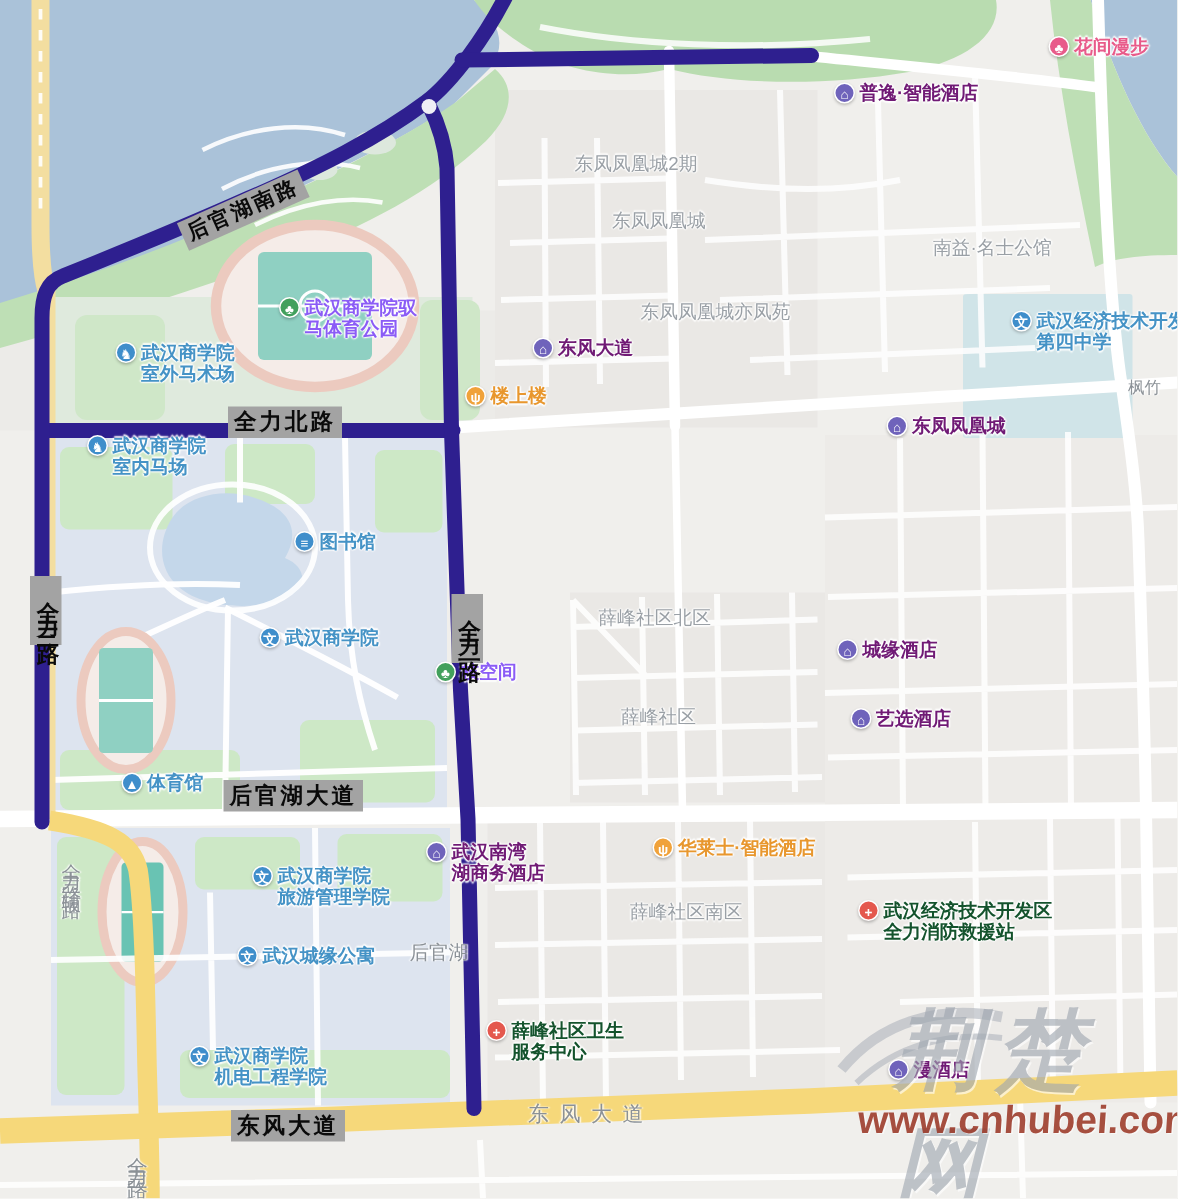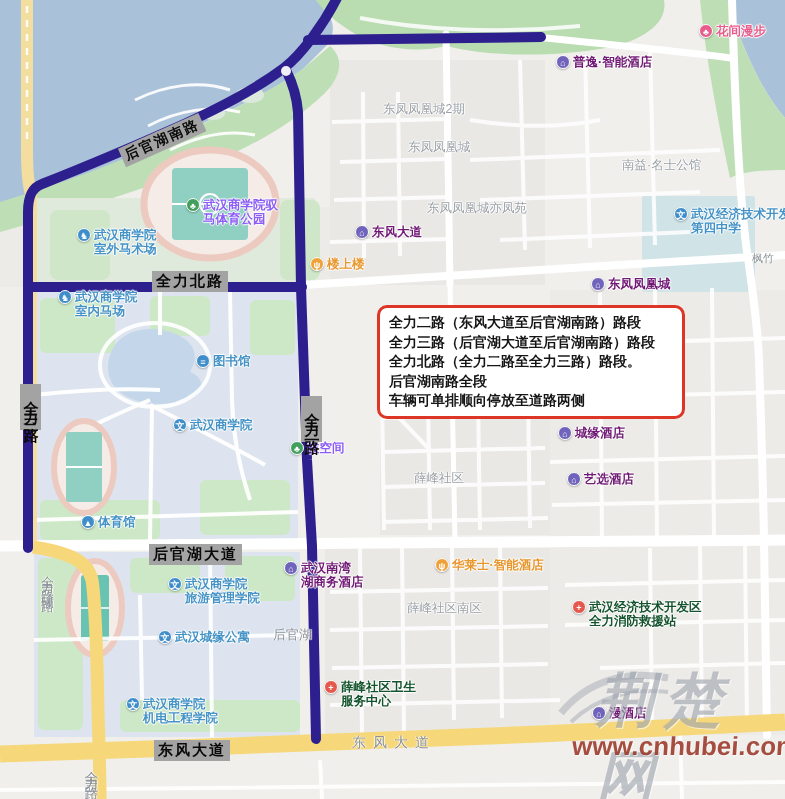--- a/index.html
+++ b/index.html
@@ -134,21 +134,21 @@
       <path d="M308,40 L541,37"></path>
       <path d="M286,70 C294,86 297,99 298,112 L301,287 L307,460 L312,546 L316,739"></path>
     </g>
     <circle cx="286" cy="71" r="5" fill="#efeef5"></circle>
   </svg>
 
   <div class="plate rot" style="left:122px;top:148px">后官湖南路</div>
   <div class="plate" style="left:152px;top:271px">全力北路</div>
   <div class="plate v" style="left:20px;top:384px">全力三路</div>
   <div class="plate v" style="left:301px;top:396px">全力二路</div>
-  <div class="plate" style="left:149px;top:544px">后官湖大道</div>
+  <div class="plate" style="left:149px;top:520px">后官湖大道</div>
   <div class="plate" style="left:154px;top:740px">东风大道</div>
   <div class="roadtext" style="left:352px;top:734px;font-size:14px;letter-spacing:7px">东风大道</div>
   <div class="roadtext v" style="left:38px;top:565px">全力三路辅路</div>
   <div class="roadtext v" style="left:83px;top:760px;font-size:14px">全力三路</div>
   <div class="roadtext" style="left:273px;top:626px">后官湖</div>
   <div class="roadtext" style="left:752px;top:251px;font-size:11px">枫竹</div>
 
   <div class="poi t-scenic" style="left:699px;top:24px">
     <span class="icn b-scenic">♣</span>
     <span class="lbl">花间漫步</span>
@@ -226,21 +226,21 @@
   </div>
   <div class="poi t-hotel" style="left:284px;top:561px">
     <span class="icn b-hotel">⌂</span>
     <span class="lbl">武汉南湾
 湖商务酒店</span>
   </div>
   <div class="poi t-food" style="left:435px;top:558px">
     <span class="icn b-food">ψ</span>
     <span class="lbl">华莱士·智能酒店</span>
   </div>
-  <div class="area" style="left:407px;top:600px">薛峰社区南区</div>
+  <div class="area" style="left:420px;top:600px">薛峰社区南区</div>
   <div class="poi t-red" style="left:572px;top:600px">
     <span class="icn b-red">+</span>
     <span class="lbl">武汉经济技术开发区
 全力消防救援站</span>
   </div>
   <div class="poi t-edu" style="left:158px;top:630px">
     <span class="icn b-edu">文</span>
     <span class="lbl">武汉城缘公寓</span>
   </div>
   <div class="poi t-red" style="left:324px;top:680px">
@@ -251,25 +251,20 @@
   <div class="poi t-edu" style="left:126px;top:697px">
     <span class="icn b-edu">文</span>
     <span class="lbl">武汉商学院
 机电工程学院</span>
   </div>
   <div class="poi t-hotel" style="left:592px;top:706px">
     <span class="icn b-hotel">⌂</span>
     <span class="lbl">漫酒店</span>
   </div>
 
-  <div class="notice">全力二路（东风大道至后官湖南路）路段
-全力三路（后官湖大道至后官湖南路）路段
-全力北路（全力二路至全力三路）路段。
-后官湖南路全段
-车辆可单排顺向停放至道路两侧</div>
 
   <svg class="wm wm-wing" width="120" height="60">
     <path d="M8,45 C35,12 75,2 115,10" stroke="#b3b9c0" stroke-width="7" fill="none" opacity=".65"></path>
     <path d="M18,54 C45,28 80,20 115,24" stroke="#b3b9c0" stroke-width="4" fill="none" opacity=".65"></path>
   </svg>
   <div class="wm wm-logo">荆楚网</div>
   <div class="wm wm-url">www.cnhubei.com</div>
 
 </div>
 

